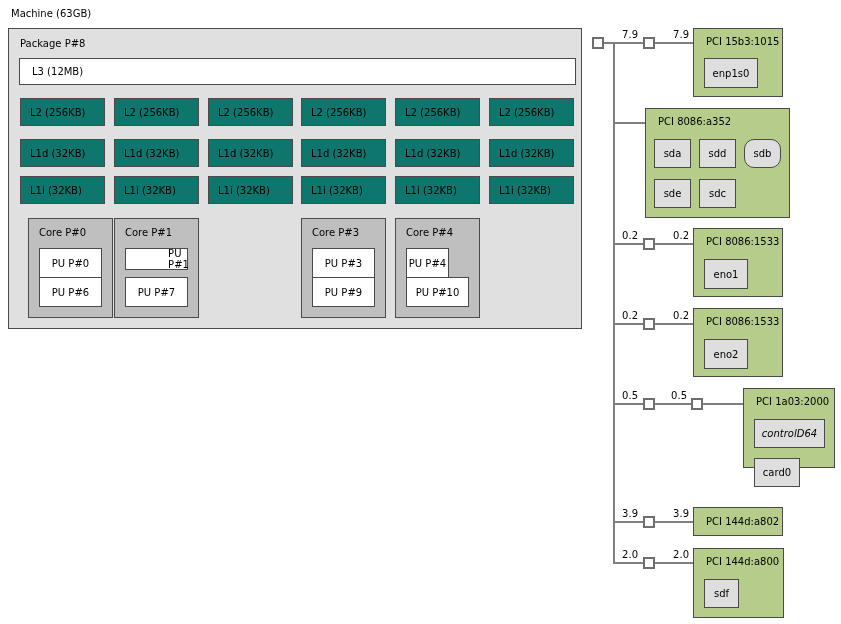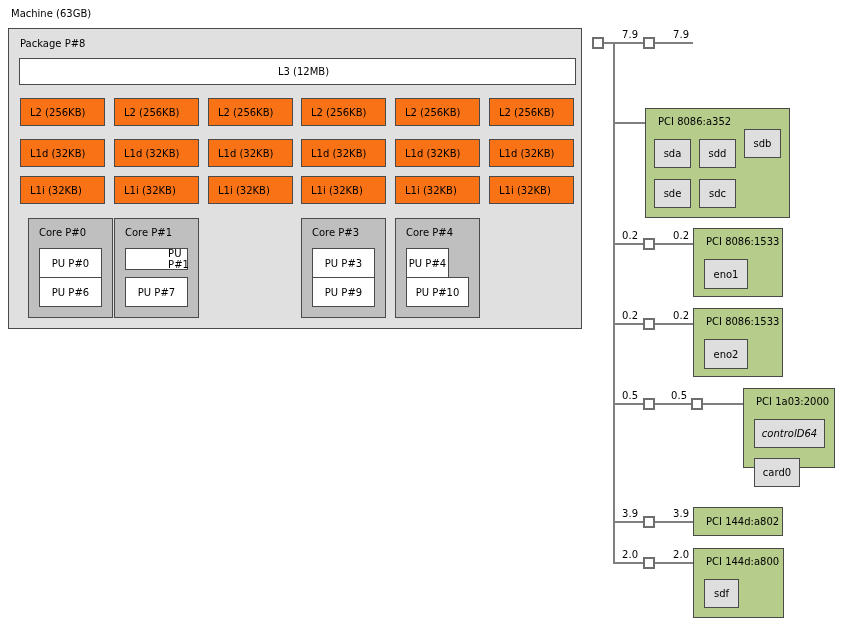--- a/index.html
+++ b/index.html
@@ -4,25 +4,25 @@
 <style>
   html,body { margin:0; padding:0; background:#ffffff; }
   #stage {
     position:relative; width:841px; height:624px; background:#ffffff;
     font-family:"DejaVu Sans","Liberation Sans",sans-serif; font-size:10px; color:#000;
     overflow:hidden;
   }
   .abs { position:absolute; box-sizing:border-box; }
   .box { position:absolute; box-sizing:border-box; border:1px solid #4a4a4a; }
   .pkg  { background:#e0e0e0; }
-  .white{ background:#ffffff;justify-content:center; }
+  .white{ background:#ffffff; }
   .core { background:#bfbfbf; }
   .green{ background:#b5cc8a; }
   .dev  { background:#dedede; display:flex; align-items:center; justify-content:center; }
-  .cache{ background:#f97316; display:flex; align-items:center; padding-left:9px; }
+  .cache{ background:#0f766e; display:flex; align-items:center; padding-left:9px; }
   .pu   { background:#ffffff; display:flex; align-items:center; justify-content:center; }
   .boxlabel { position:absolute; left:12px; top:7px; white-space:nowrap; }
   .corelabel{ position:absolute; left:10px; top:8px; white-space:nowrap; }
   .line { position:absolute; background:#7f7f7f; }
   .sq   { position:absolute; width:12px; height:12px; background:#ffffff; border:2px solid #6e6e6e; box-sizing:border-box; }
   .bw   { position:absolute; width:20px; text-align:right; white-space:nowrap; }
   .l3box{ display:flex; align-items:center; padding-left:12px; }
   .single-label { display:flex; align-items:center; padding-left:12px; }
 </style>
 </head>
@@ -165,30 +165,36 @@
   <div class="line" style="left:614px; top:521px; width:79px; height:2px;"></div>
   <div class="sq" style="left:643px; top:516px;"></div>
   <div class="bw" style="left:618px; top:508px;">3.9</div>
   <div class="bw" style="left:669px; top:508px;">3.9</div>
 
   <div class="line" style="left:614px; top:562px; width:79px; height:2px;"></div>
   <div class="sq" style="left:643px; top:557px;"></div>
   <div class="bw" style="left:618px; top:549px;">2.0</div>
   <div class="bw" style="left:669px; top:549px;">2.0</div>
 
+  <div class="box green" style="left:693px; top:28px; width:90px; height:69px;">
+    <div class="boxlabel">PCI 15b3:1015</div>
+    <div class="box dev" style="left:10px; top:29px; width:54px; height:30px;">
+        <span>enp1s0</span>
+      </div>
+  </div>
 
   <div class="box green" style="left:645px; top:108px; width:145px; height:110px;">
     <div class="boxlabel">PCI 8086:a352</div>
     <div class="box dev" style="left:8px; top:30px; width:37px; height:29px;">
         <span>sda</span>
       </div>
     <div class="box dev" style="left:53px; top:30px; width:37px; height:29px;">
         <span>sdd</span>
       </div>
-    <div class="box dev" style="left:98px; top:20px; width:37px; height:29px;">
+    <div class="box dev" style="left:98px; top:30px; width:37px; height:29px;border-radius:10px;">
         <span>sdb</span>
       </div>
     <div class="box dev" style="left:8px; top:70px; width:37px; height:29px;">
         <span>sde</span>
       </div>
     <div class="box dev" style="left:53px; top:70px; width:37px; height:29px;">
         <span>sdc</span>
       </div>
   </div>
 

